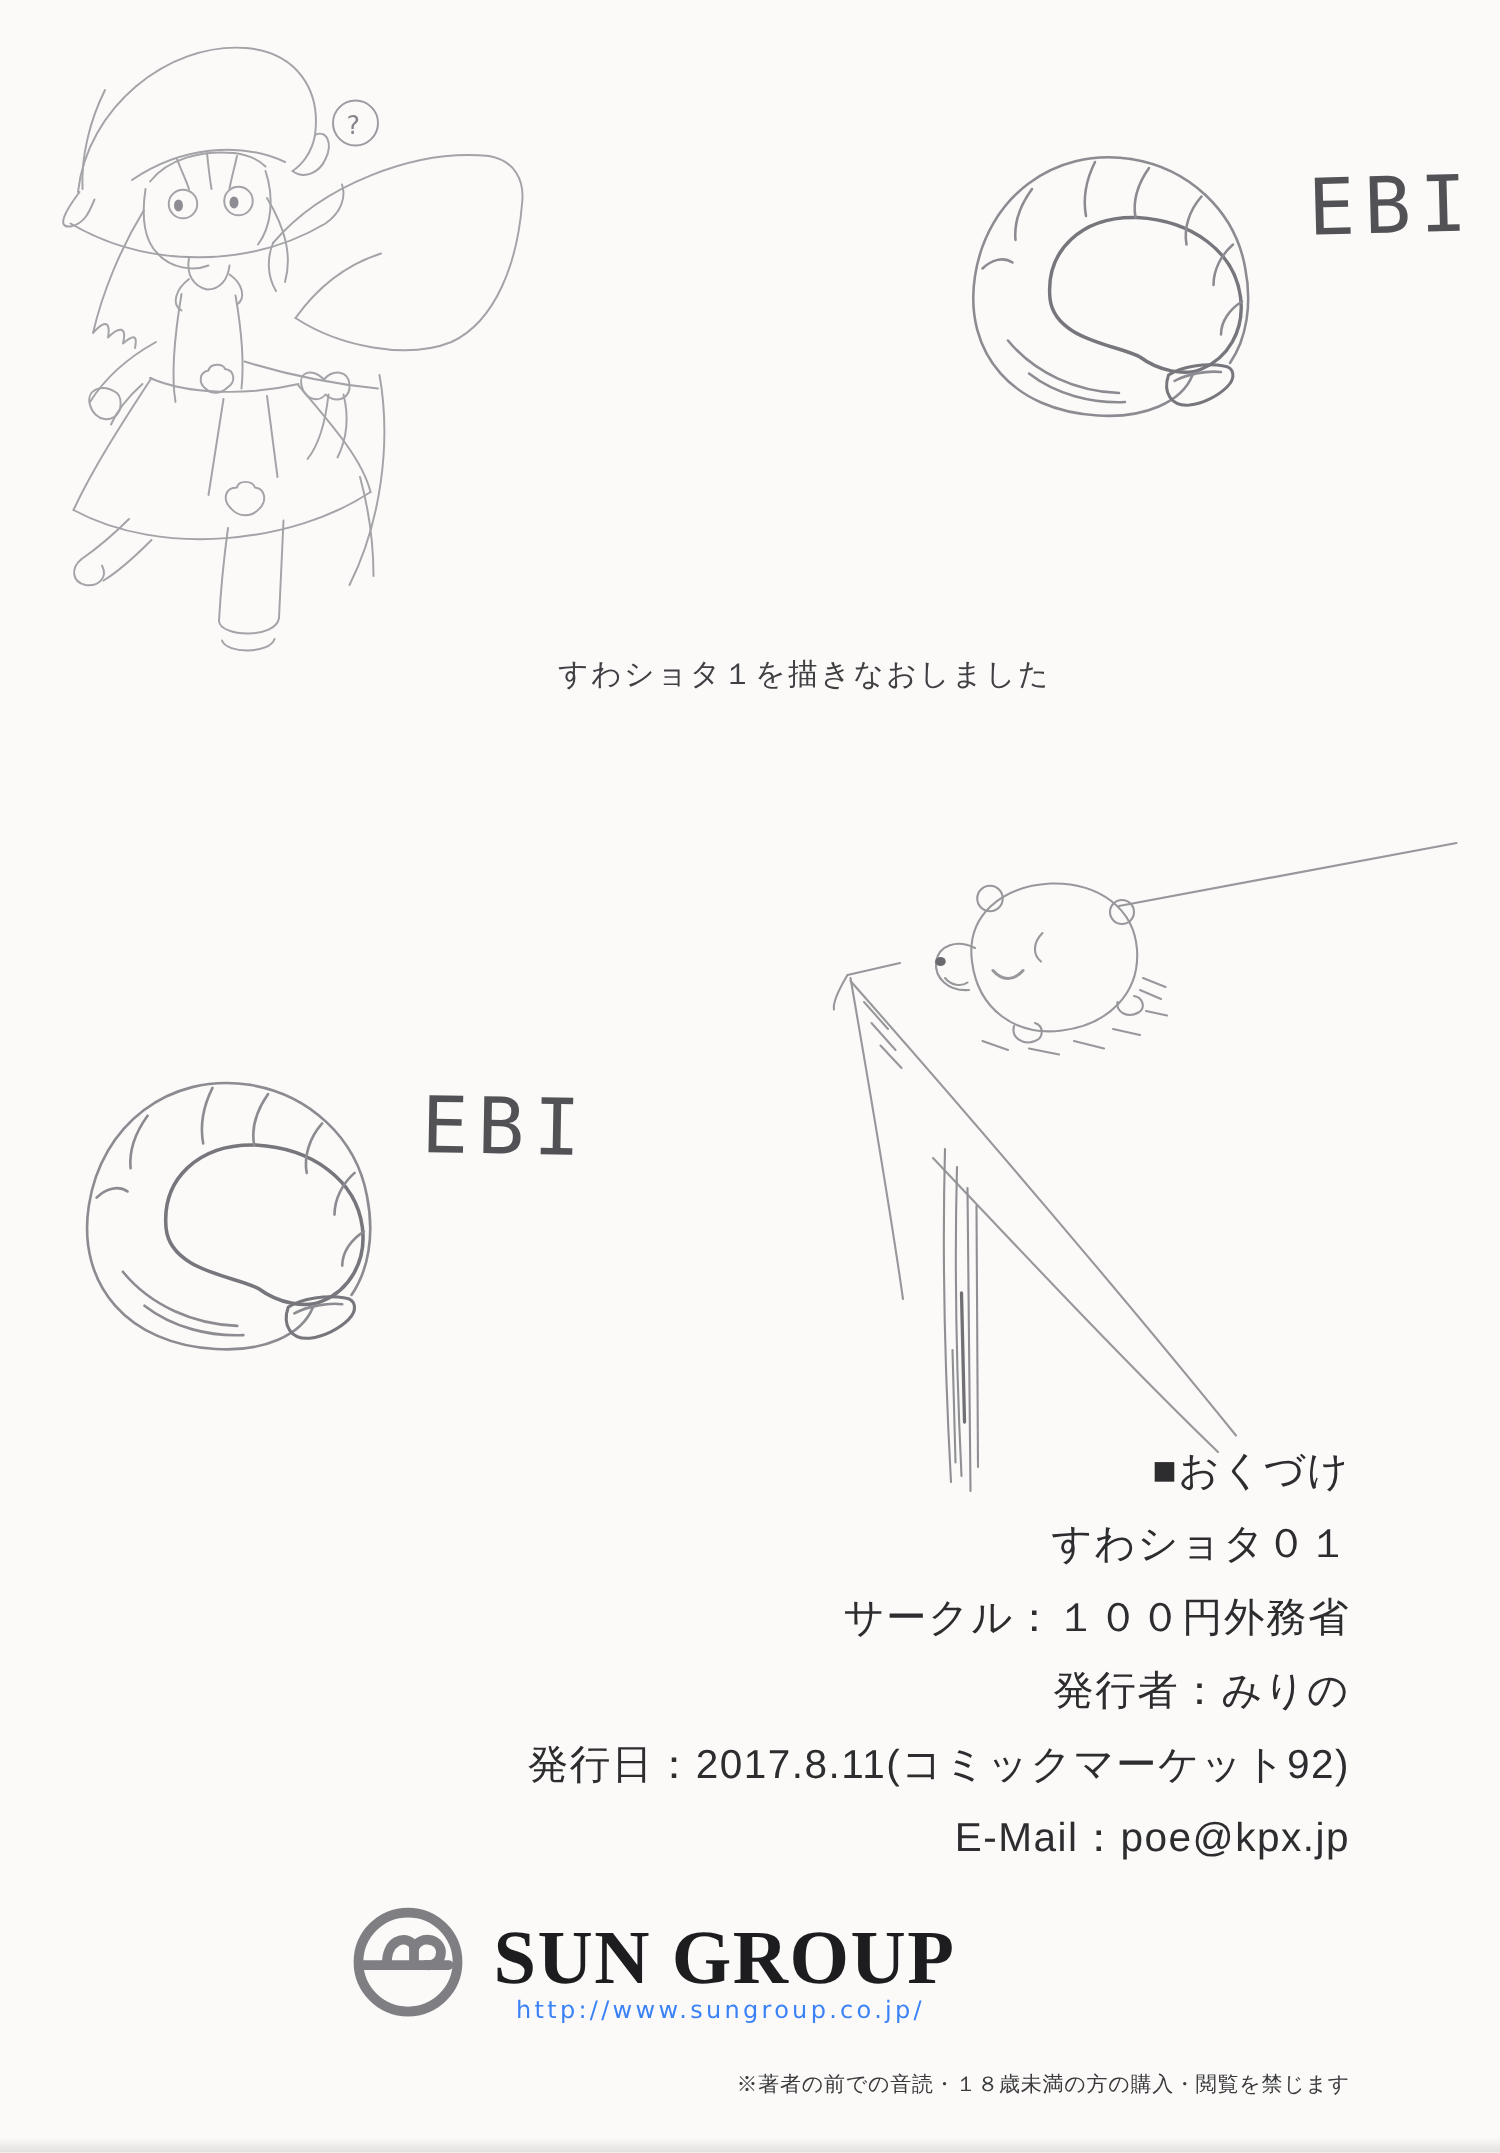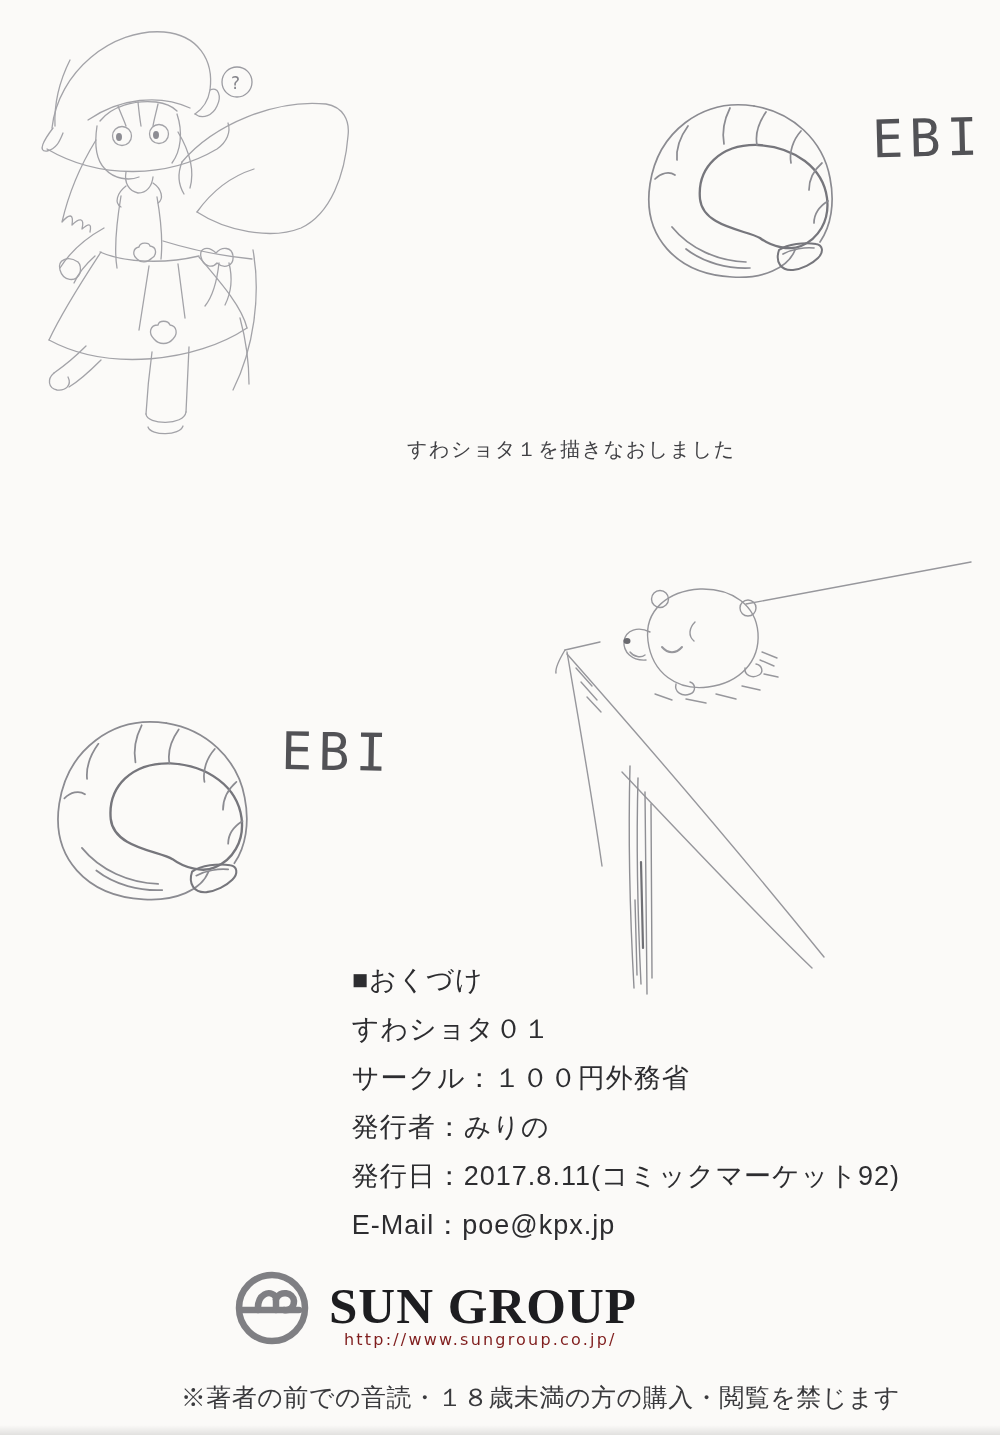--- a/index.html
+++ b/index.html
@@ -15,52 +15,52 @@
   .page::after{ 
     content:"";position:absolute;left:0;bottom:0;width:100%;height:10px;
     background:linear-gradient(to bottom,rgba(0,0,0,0),rgba(0,0,0,0.10));
     pointer-events:none;
   }
   .sketch-layer{position:absolute;left:0;top:0;width:1000px;height:1435px;}
   .sketch-layer path, .sketch-layer circle{fill:none;stroke-linecap:round;stroke-linejoin:round;}
 
   .caption{
     position:absolute;left:372px;top:436px;
-    font-size:20px;letter-spacing:1.5px;color:#404044;white-space:nowrap;margin-left:35px;
+    font-size:20px;letter-spacing:1.5px;color:#404044;white-space:nowrap;
   }
   .ebi{
     position:absolute;
     font-family:"DejaVu Sans Mono",monospace;
     font-size:52px;color:#525256;letter-spacing:6px;line-height:1;
     white-space:nowrap;
   }
   .ebi.top{left:872px;top:112px;transform:rotate(-1.5deg);}
   .ebi.bottom{left:281px;top:726px;transform:rotate(1deg);}
 
   .colophon{
     position:absolute;right:100px;top:956px;
-    text-align:left;font-size:27px;line-height:49px;letter-spacing:1px;
+    text-align:right;font-size:27px;line-height:49px;letter-spacing:1px;
     color:#2d2d30;white-space:nowrap;
   }
   .colophon .line{height:49px;}
 
   .sun-logo-text{
     position:absolute;left:329px;top:1281px;
     font-family:"Liberation Serif",serif;font-weight:bold;
     font-size:51px;line-height:1;letter-spacing:1px;color:#1d1d20;
     white-space:nowrap;
   }
   .sun-logo-url{
     position:absolute;left:344px;top:1330px;
-    font-size:16px;letter-spacing:2.2px;color:#7f1d1d;
+    font-size:16px;letter-spacing:2.2px;color:#3b82f6;
     font-family:"DejaVu Sans",sans-serif;white-space:nowrap;
   }
   .disclaimer{
     position:absolute;right:100px;top:1381px;
-    font-size:25px;letter-spacing:0.5px;color:#3a3a3d;white-space:nowrap;
+    font-size:14px;letter-spacing:0.5px;color:#3a3a3d;white-space:nowrap;
   }
 </style>
 </head>
 <body>
 
 <div class="page">
 
   <svg class="sketch-layer" viewBox="0 0 1000 1435">
     <defs>
       <g id="shrimp-def" stroke="#8b8b91" stroke-width="1.7">

